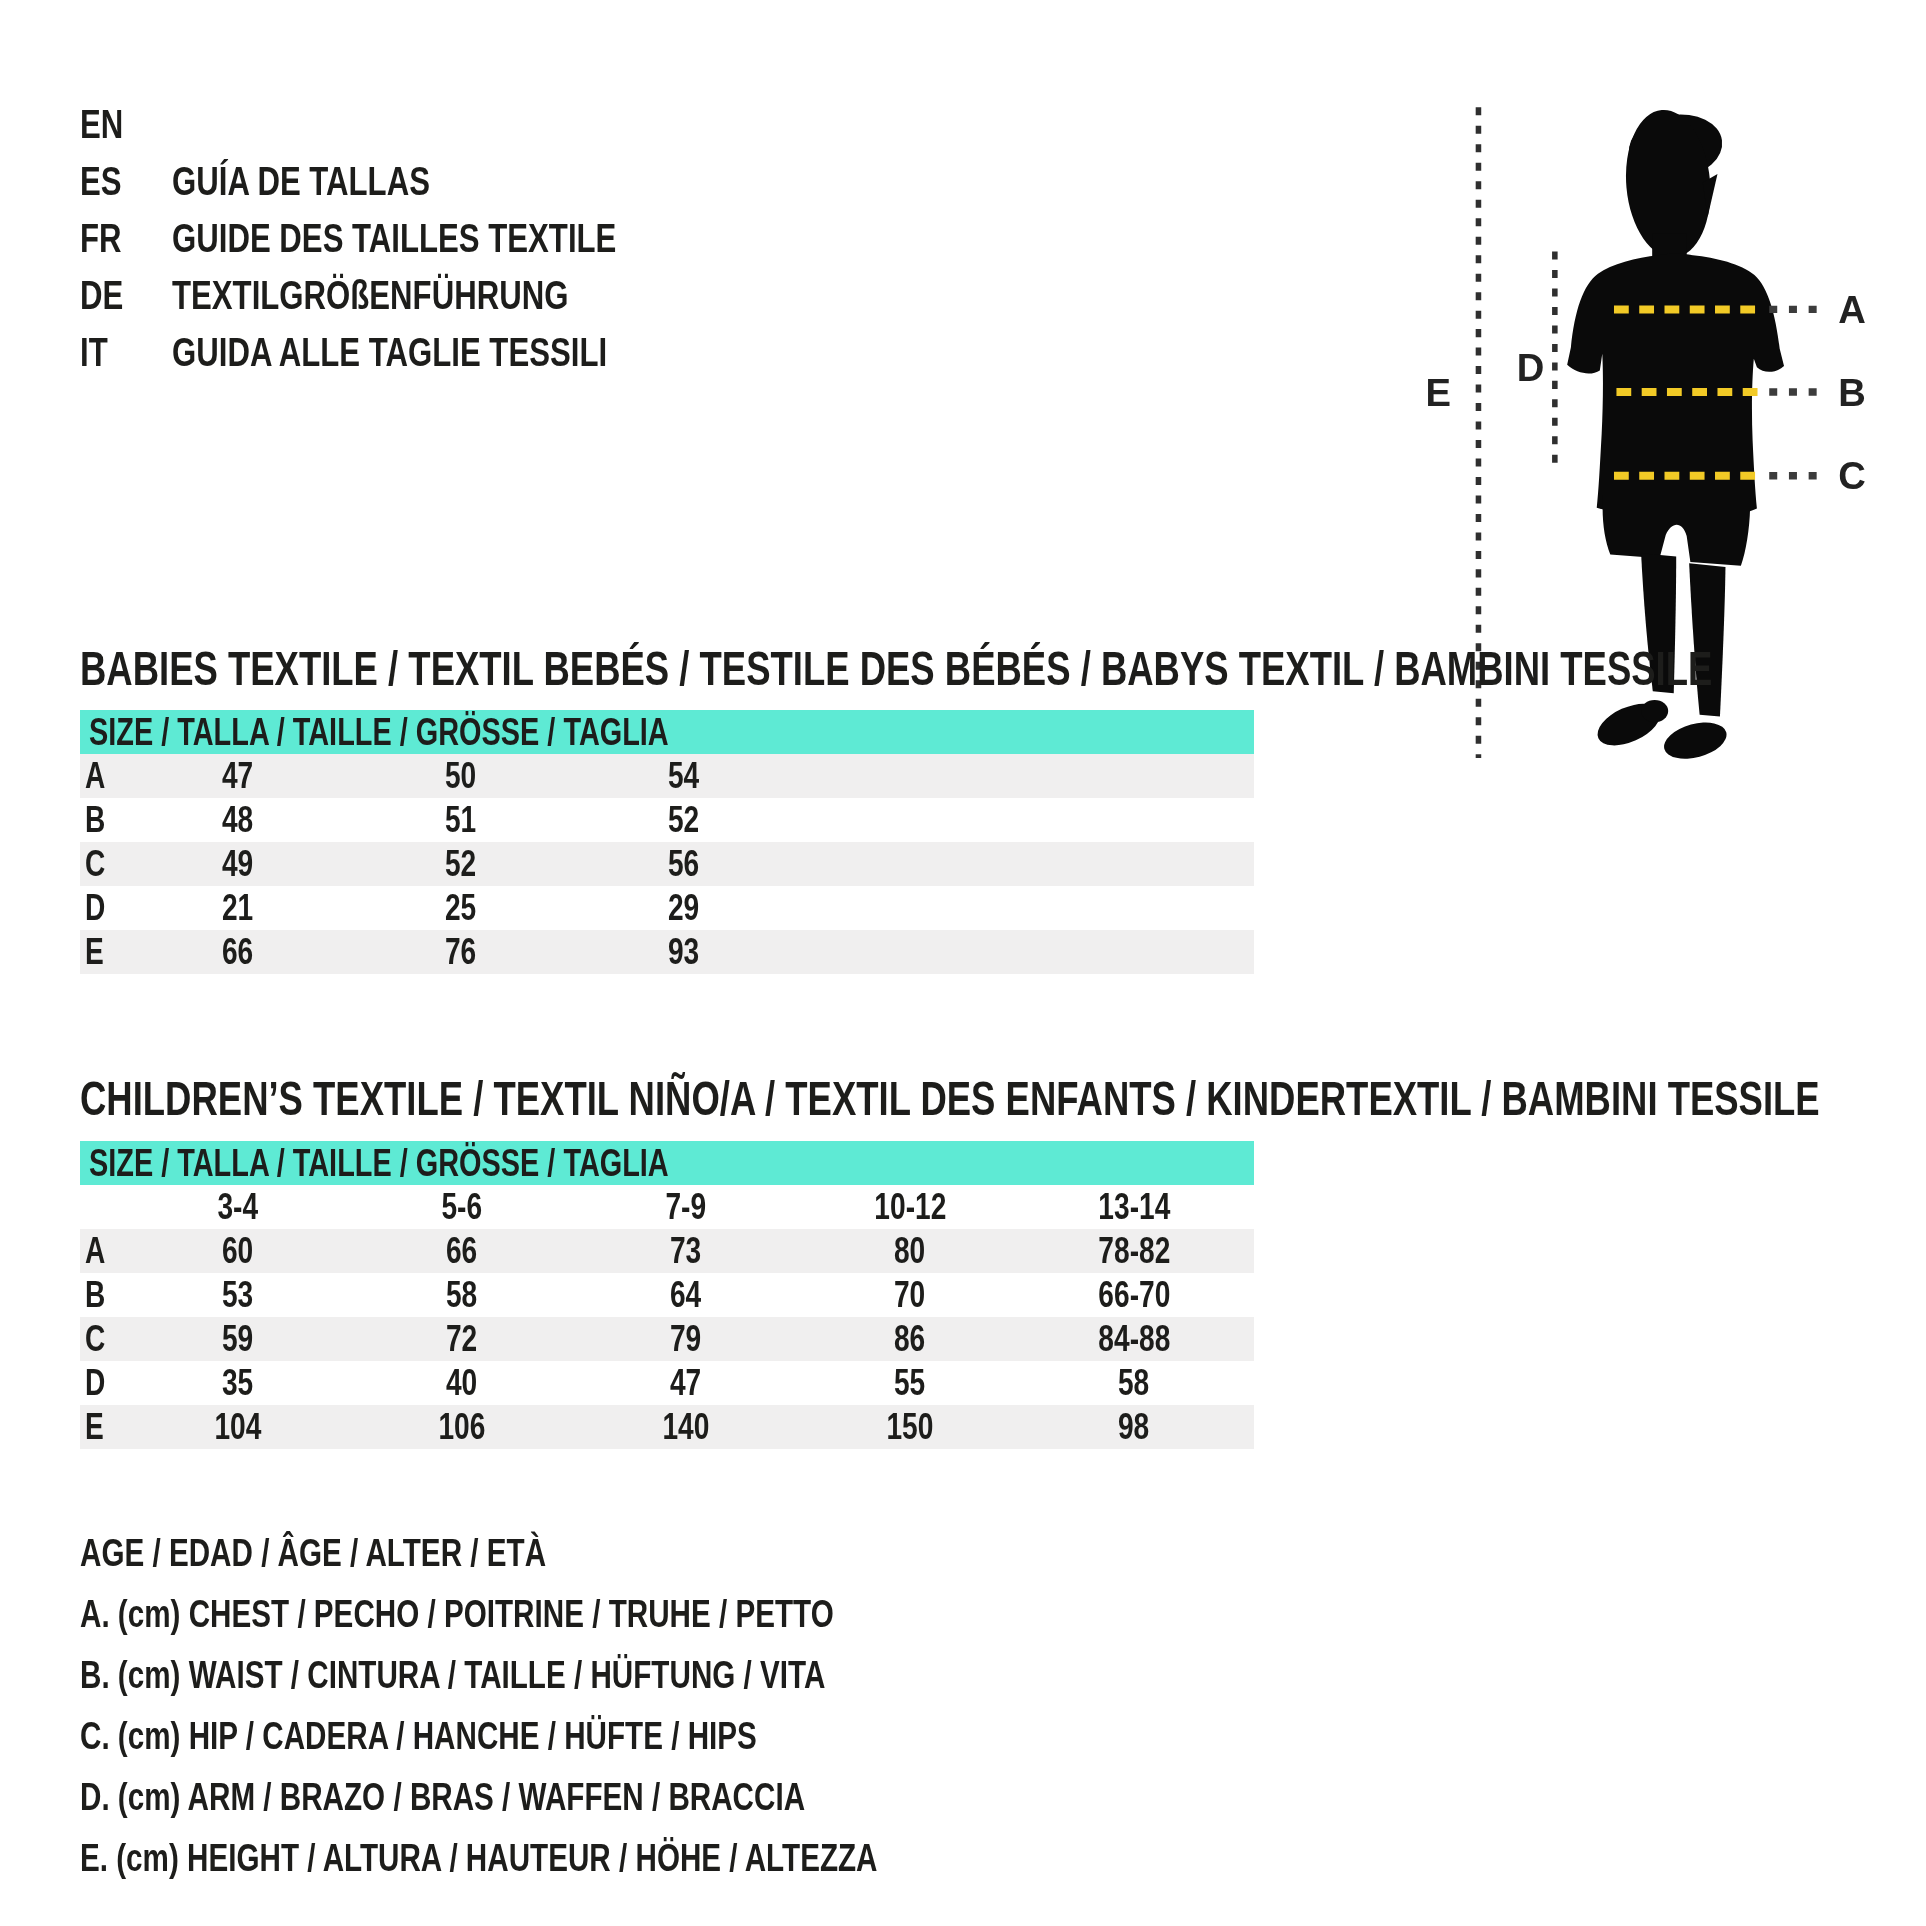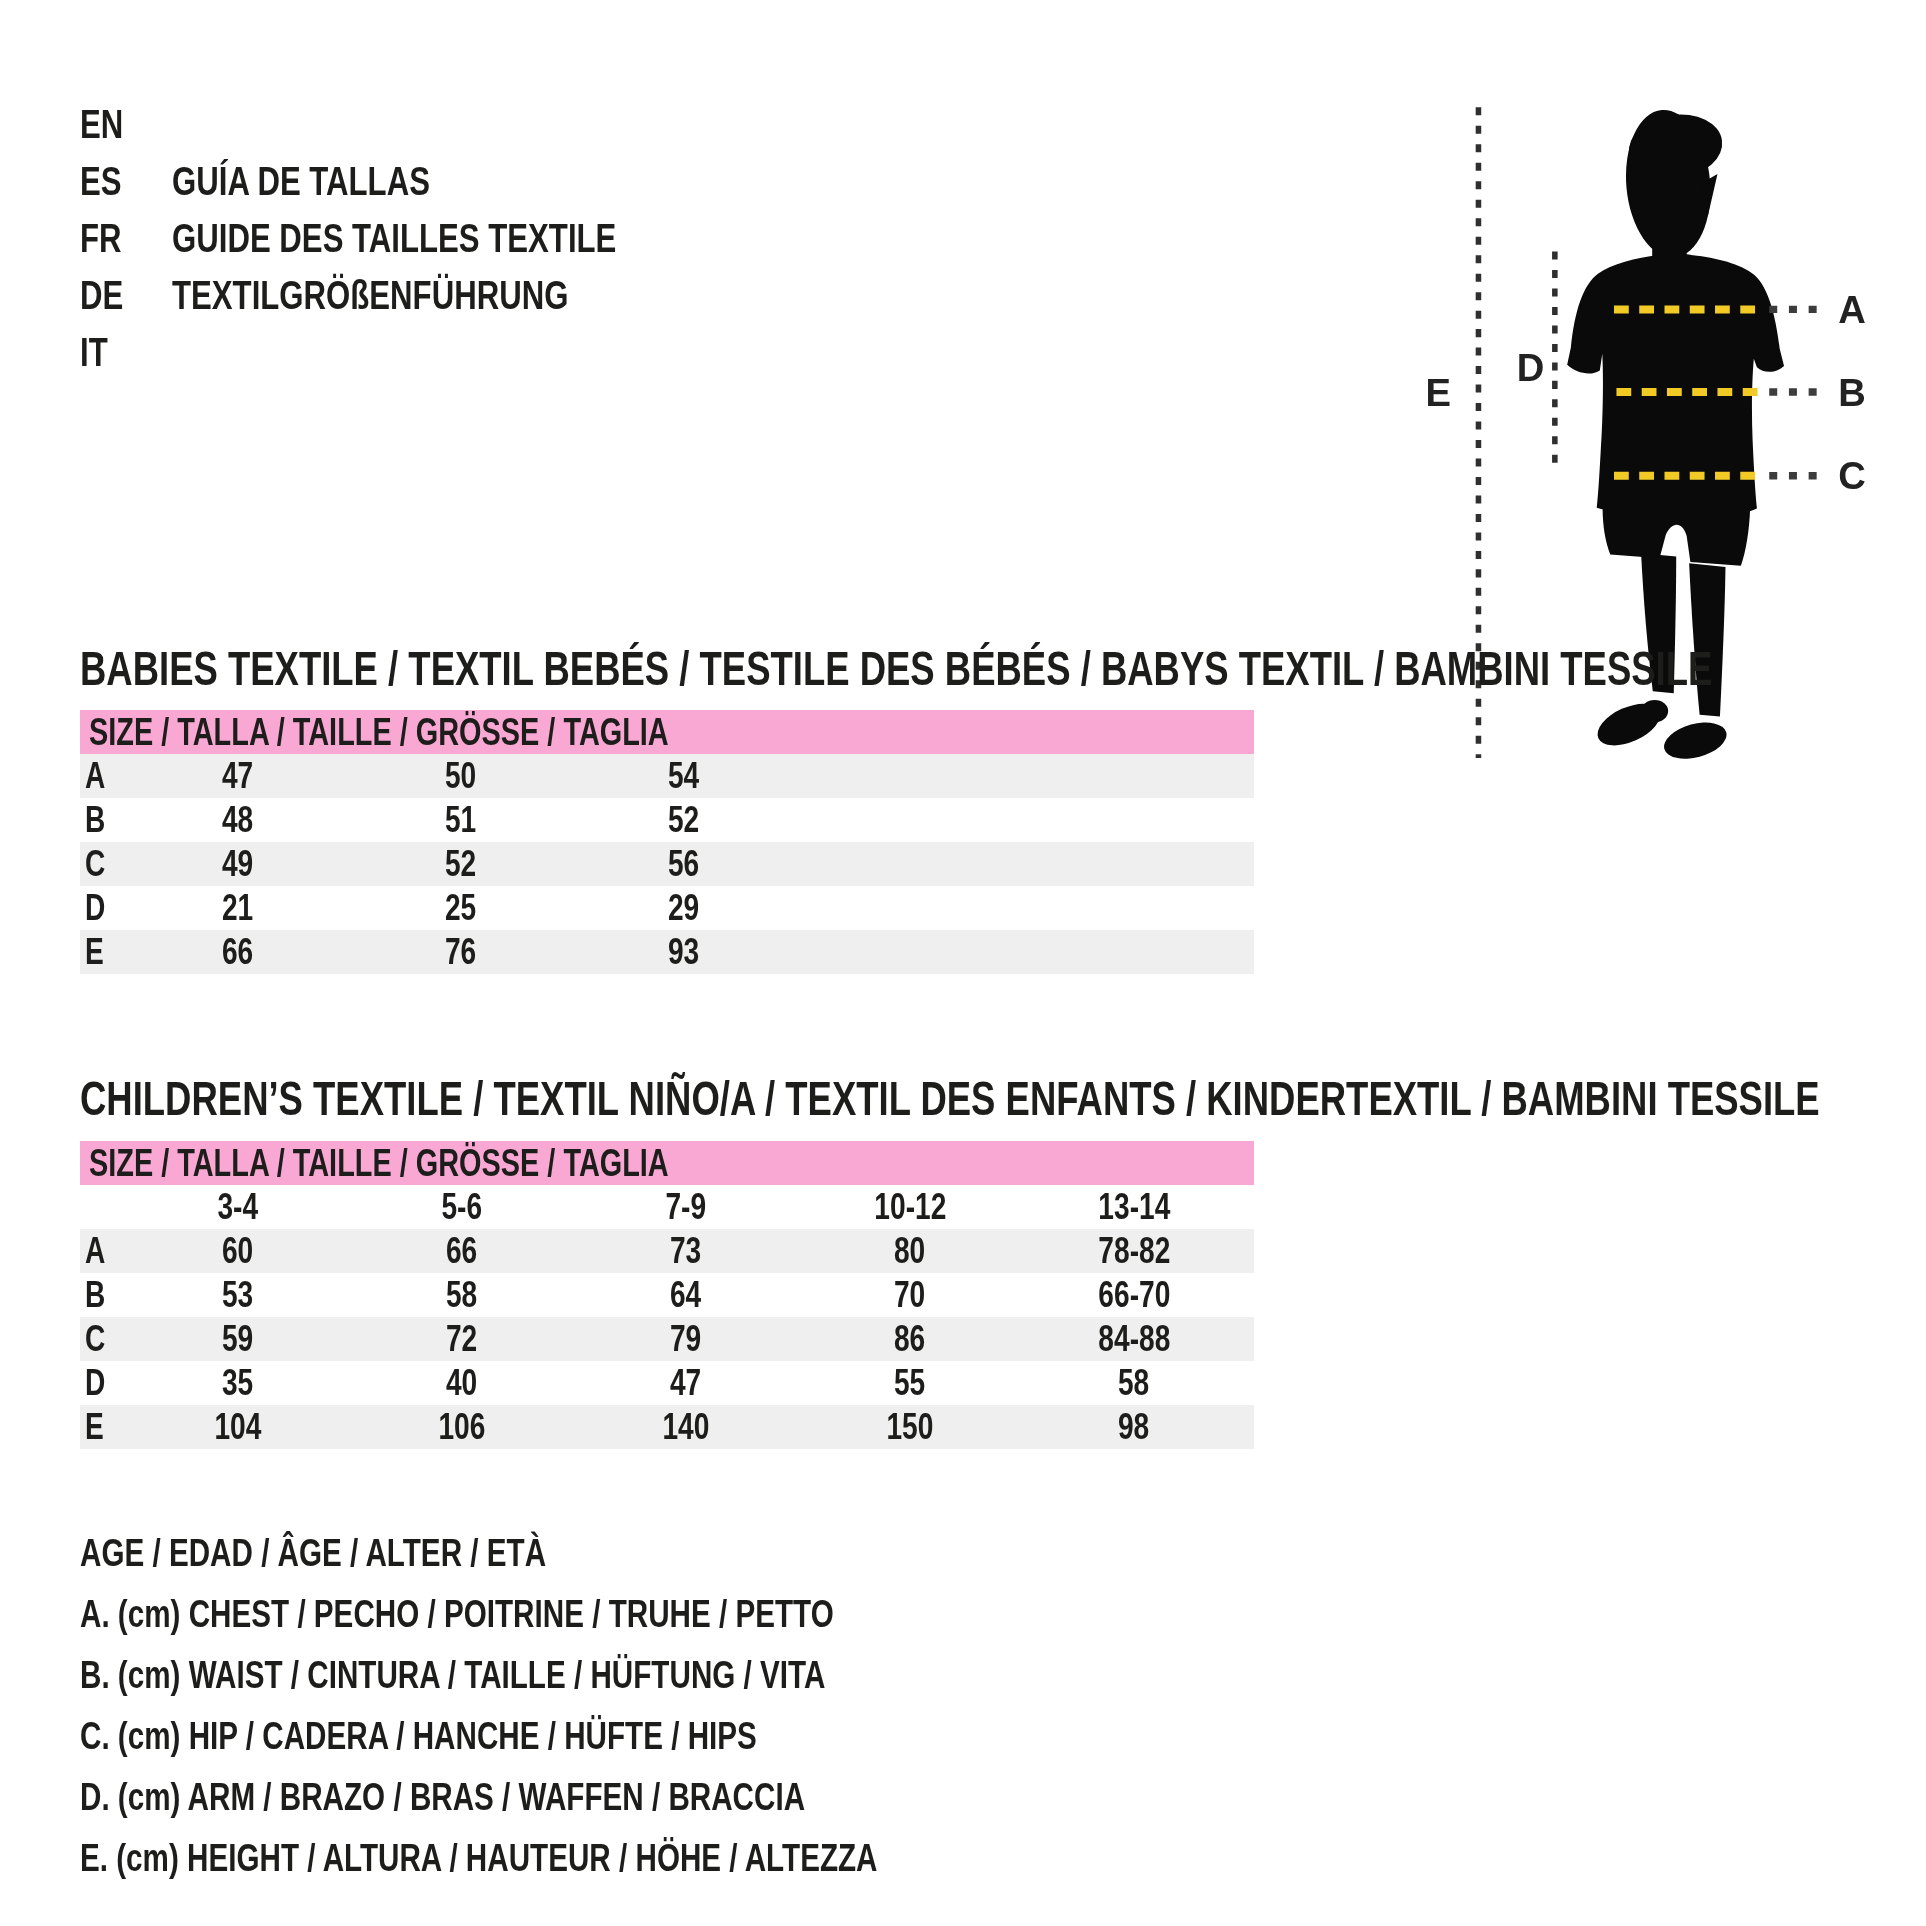--- a/index.html
+++ b/index.html
@@ -15,21 +15,21 @@
   
   .titles{position:absolute;left:80px;top:96px;}
   .lang-row{height:57px;display:flex;align-items:center;font-size:41px;}
   .lang-code{width:92px;}
 
   
   .section-heading{position:absolute;left:80px;height:42px;display:flex;align-items:flex-start;font-size:48px;}
 
   
   .tbl{position:absolute;left:80px;width:1174px;}
-  .tbl .bar{height:44px;background:#f9a8d4;display:flex;align-items:center;padding-left:8.6px;box-sizing:border-box;font-size:38px;}
+  .tbl .bar{height:44px;background:#5eead4;display:flex;align-items:center;padding-left:8.6px;box-sizing:border-box;font-size:38px;}
   .row{height:44px;display:grid;align-items:center;font-size:37px;}
   .row.b3{grid-template-columns:46px 223px 223px 223px;}
   .row.b5{grid-template-columns:46px 224px 224px 224px 224px 224px;}
   .row .c{text-align:center;}
   .row .l{padding-left:5px;}
   .stripe{background:#f0efef;}
 
   
   .legend{position:absolute;left:80px;top:1514px;}
   .legend-line{height:61px;display:flex;align-items:flex-end;font-size:39px;}
@@ -57,20 +57,21 @@
     <div class="lang-row">
       <span class="lang-code"><span class="cond">FR</span></span>
       <span><span class="cond">GUIDE DES TAILLES TEXTILE</span></span>
     </div>
     <div class="lang-row">
       <span class="lang-code"><span class="cond">DE</span></span>
       <span><span class="cond">TEXTILGRÖßENFÜHRUNG</span></span>
     </div>
     <div class="lang-row">
       <span class="lang-code"><span class="cond">IT</span></span>
+      <span><span class="cond">GUIDA ALLE TAGLIE TESSILI</span></span>
     </div>
   </div>
 
   <svg class="figure" viewBox="0 0 836 1110" width="515" height="684">
 
     <line class="dashv" x1="116" y1="28" x2="116" y2="1084"></line>
 
     <line class="dashv" x1="240" y1="262" x2="240" y2="614"></line>
 
     <g fill="#0a0a0a">

